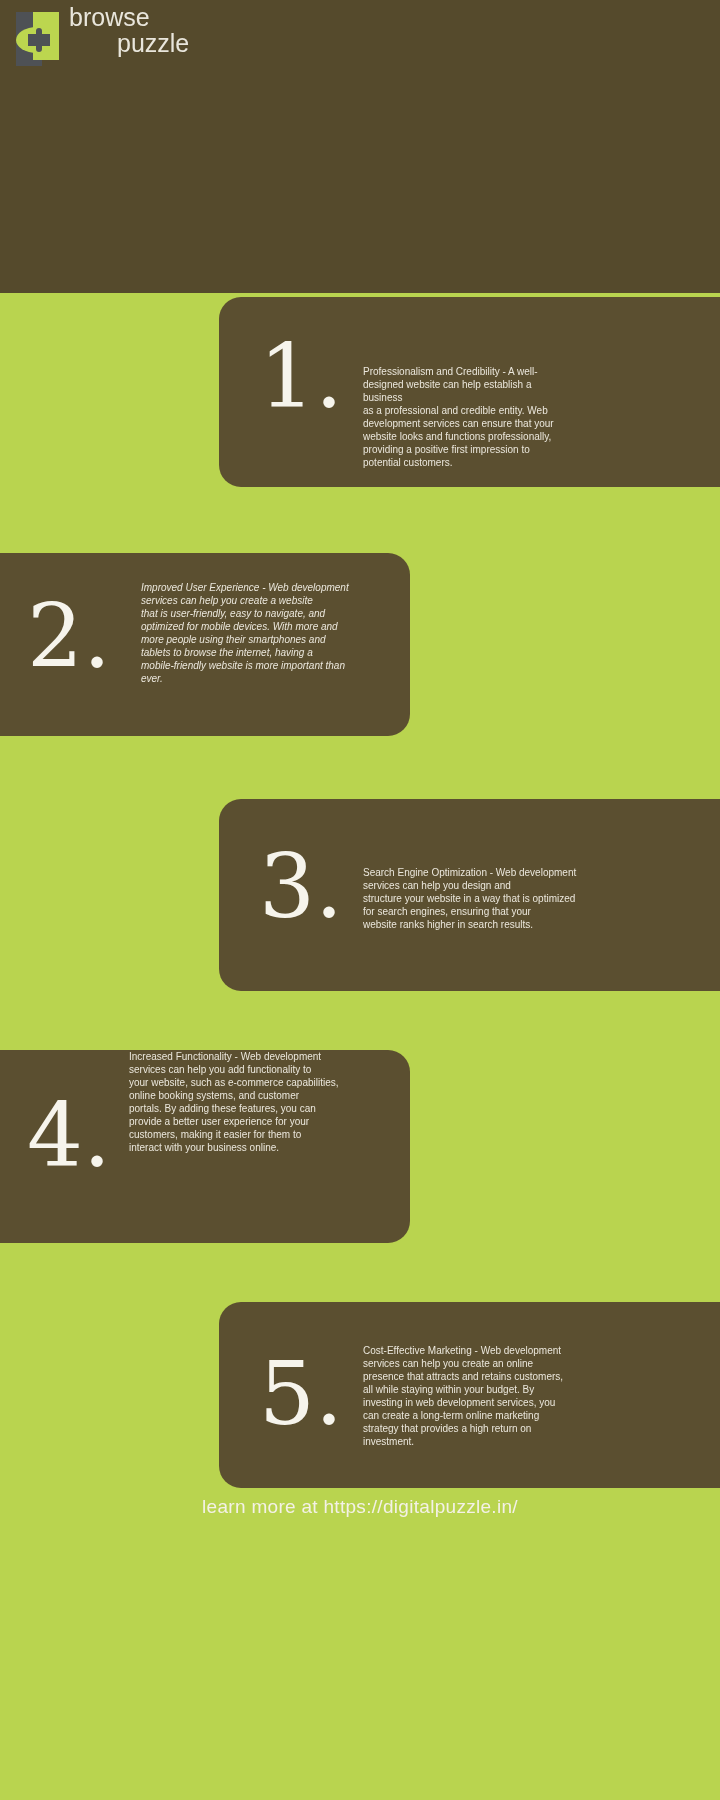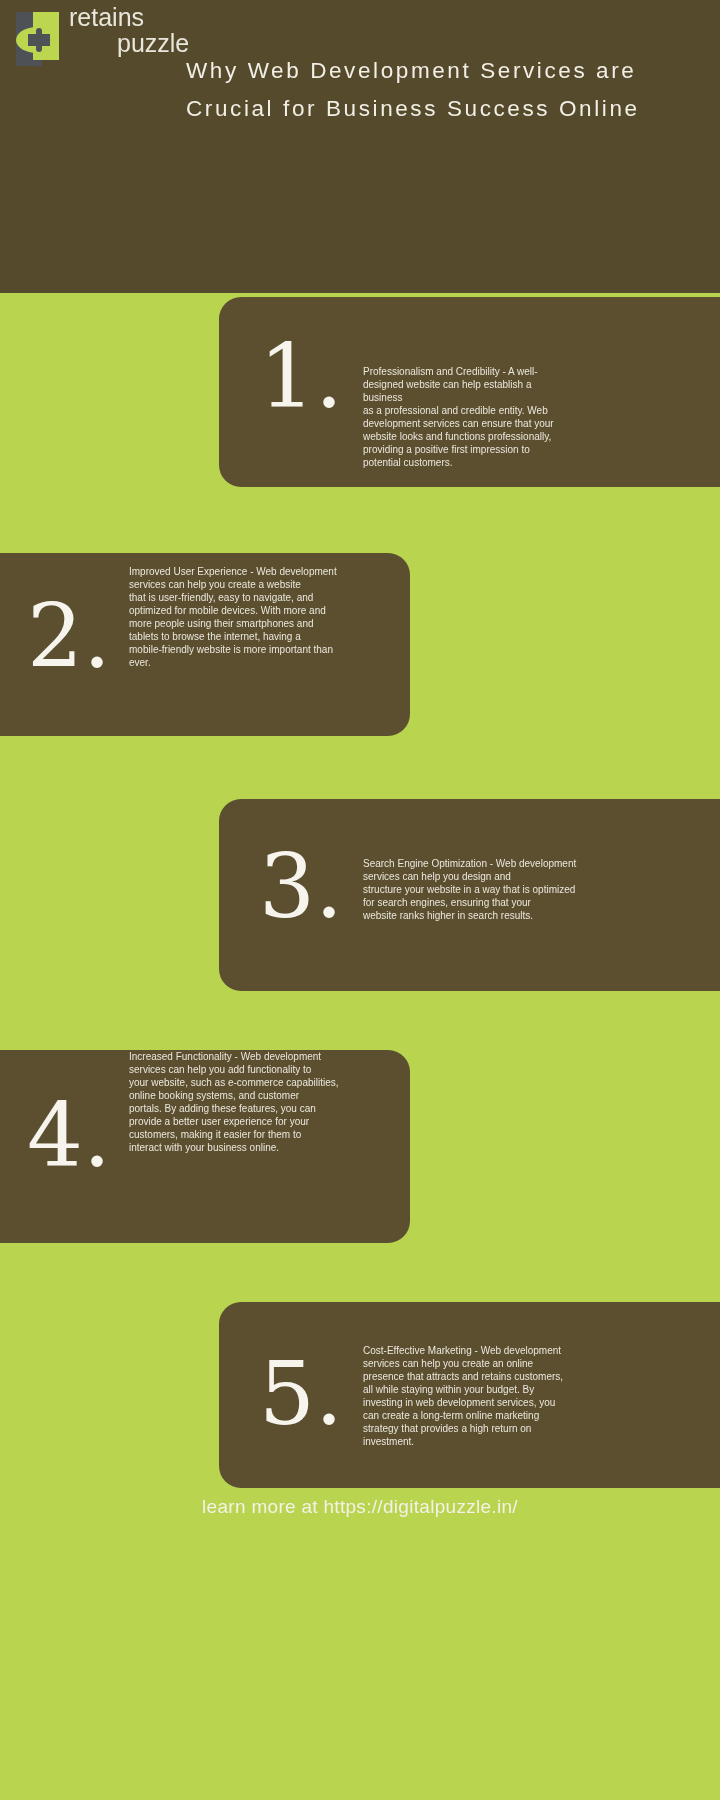--- a/index.html
+++ b/index.html
@@ -66,25 +66,25 @@
     flex:1 1 auto;
   }
 
   
   #card1 { top:297px; height:190px; padding:36px 24px 0 0; }
   #card1 .num { width:120px; margin-left:22px; }
   #card1 .body-text { margin-left:2px; padding-top:32px; }
 
   #card2 { top:553px; height:183px; padding:0 26px 0 0; }
   #card2 .num { width:120px; margin-left:70px; padding-top:40px; }
-  #card2 .body-text { margin-left:0px; padding-top:12px; }
+  #card2 .body-text { margin-left:12px; padding-top:28px;font-style:italic; }
 
   #card3 { top:799px; height:192px; padding:0 24px 0 0; }
   #card3 .num { width:120px; margin-left:22px; padding-top:44px; }
-  #card3 .body-text { margin-left:2px; padding-top:58px; }
+  #card3 .body-text { margin-left:2px; padding-top:58px;margin-top:9px; }
 
   #card4 { top:1050px; height:193px; padding:0 26px 0 0; }
   #card4 .num { width:120px; margin-left:70px; padding-top:42px; }
   #card4 .body-text { margin-left:0px; }
 
   #card5 { top:1302px; height:186px; padding:0 24px 0 0; }
   #card5 .num { width:120px; margin-left:22px; padding-top:48px; }
   #card5 .body-text { margin-left:2px; padding-top:42px; }
 
   
@@ -111,26 +111,25 @@
     <div class="logo">
       <div class="logo-mark">
         <svg width="52" height="58" viewBox="0 0 52 58" xmlns="http://www.w3.org/2000/svg">
           <rect x="2" y="2" width="26" height="54" fill="#4e5155"></rect>
           <rect x="19" y="2" width="26" height="48" fill="#bcd64f"></rect>
           <ellipse cx="23" cy="30" rx="21" ry="13" fill="#bcd64f"></ellipse>
           <path d="M14 24 h8 v-3 a3 3 0 0 1 6 0 v3 h8 v12 h-8 v3 a3 3 0 0 1 -6 0 v-3 h-8 z" fill="#4e5155"></path>
         </svg>
       </div>
       <div class="logo-text">
-        <span class="logo-line one">retains</span>
+        <span class="logo-line one">browse</span>
         <span class="logo-line two">puzzle</span>
       </div>
     </div>
 
-    <div class="title">Why Web Development Services are Crucial for Business Success Online</div>
   </div>
 
   <div class="card right" id="card1">
     <div class="num">1.</div>
     <div class="body-text">Professionalism and Credibility - A well-
 designed website can help establish a
 business
 as a professional and credible entity. Web
 development services can ensure that your
 website looks and functions professionally,

